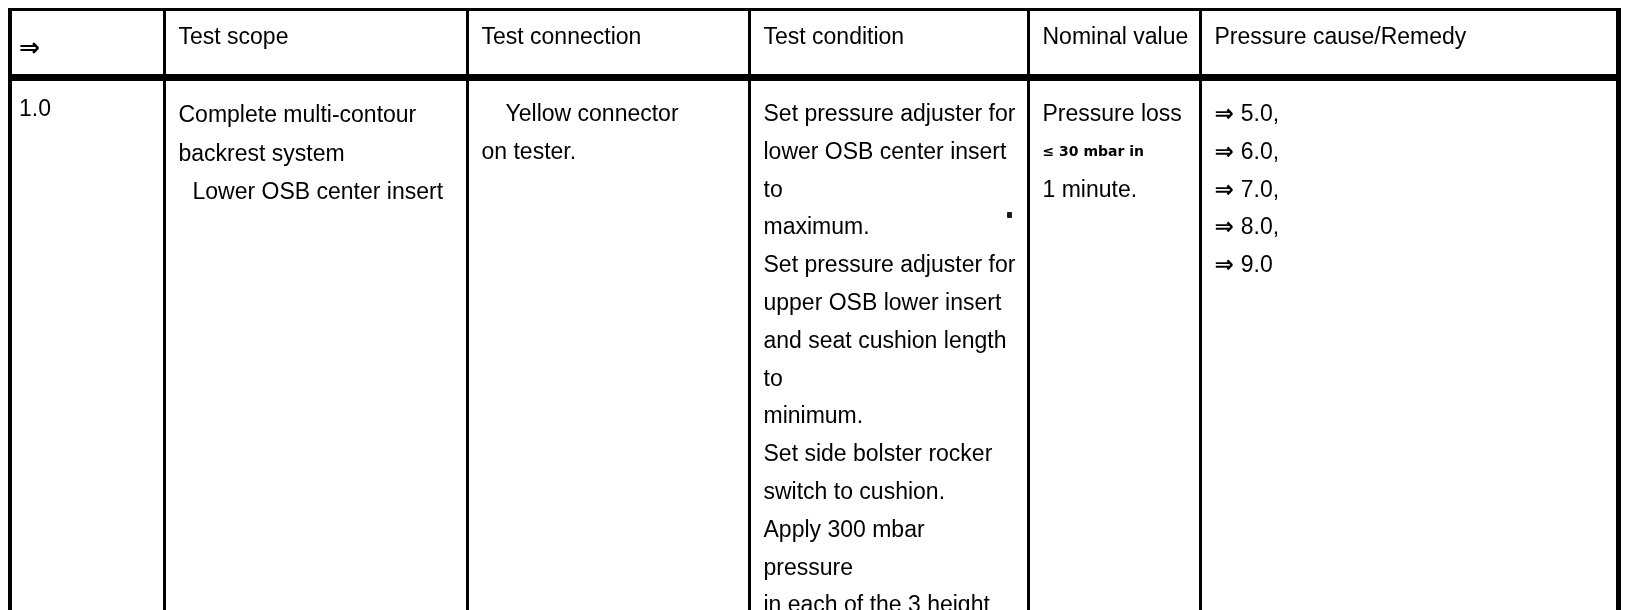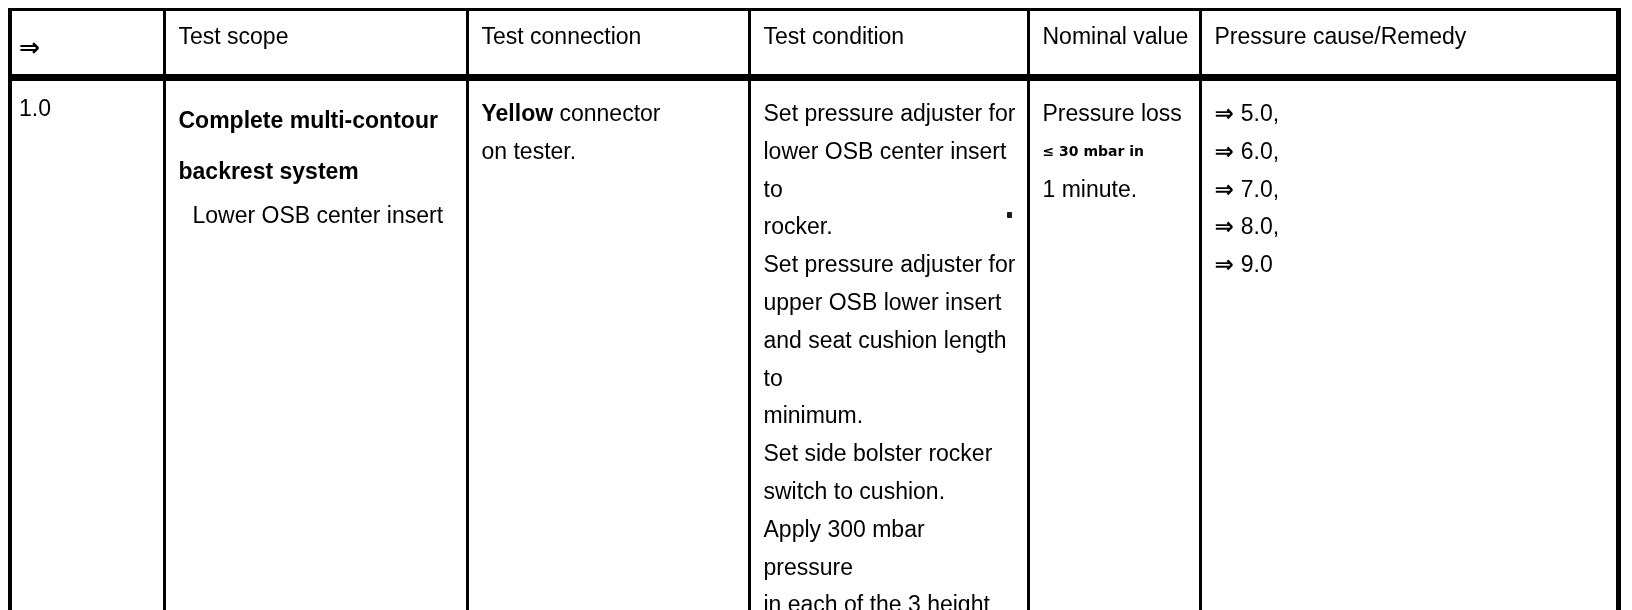--- a/index.html
+++ b/index.html
@@ -90,26 +90,26 @@
     font-size: 23px;
     font-weight: bold;
   }
   .hdr-arrow {
     font-family: "DejaVu Sans", sans-serif;
     font-size: 25px;
     font-weight: bold;
     line-height: 25px;
   }
 
-  .b { font-weight: bold; }
+  .b { font-weight: normal; margin-left: 24px; }
 
   .scope-title {
-    font-weight: bold;
+    font-weight: normal;
     display: block;
-    line-height: 51px;
+    line-height: 39px;
   }
   .scope-sub {
     font-weight: normal;
     display: block;
     line-height: 37.8px;
     margin-left: 14px;
   }
 
   .conn-line { display: block; line-height: 37.8px; }
 
@@ -180,21 +180,21 @@
         </td>
 
         <td class="col-conn">
           <span class="conn-line"><span class="b">Yellow</span><span> connector</span></span>
           <span class="conn-line">on tester.</span>
         </td>
 
         <td class="col-cond">
           <span class="cond-line">Set pressure adjuster for</span>
           <span class="cond-line">lower OSB center insert to</span>
-          <span class="cond-line">rocker.</span>
+          <span class="cond-line">maximum.</span>
           <span class="cond-line">Set pressure adjuster for</span>
           <span class="cond-line">upper OSB lower insert</span>
           <span class="cond-line">and seat cushion length to</span>
           <span class="cond-line">minimum.</span>
           <span class="cond-line">Set side bolster rocker</span>
           <span class="cond-line">switch to cushion.</span>
           <span class="cond-line">Apply 300 mbar pressure</span>
           <span class="cond-line">in each of the 3 height</span>
 
         </td>

